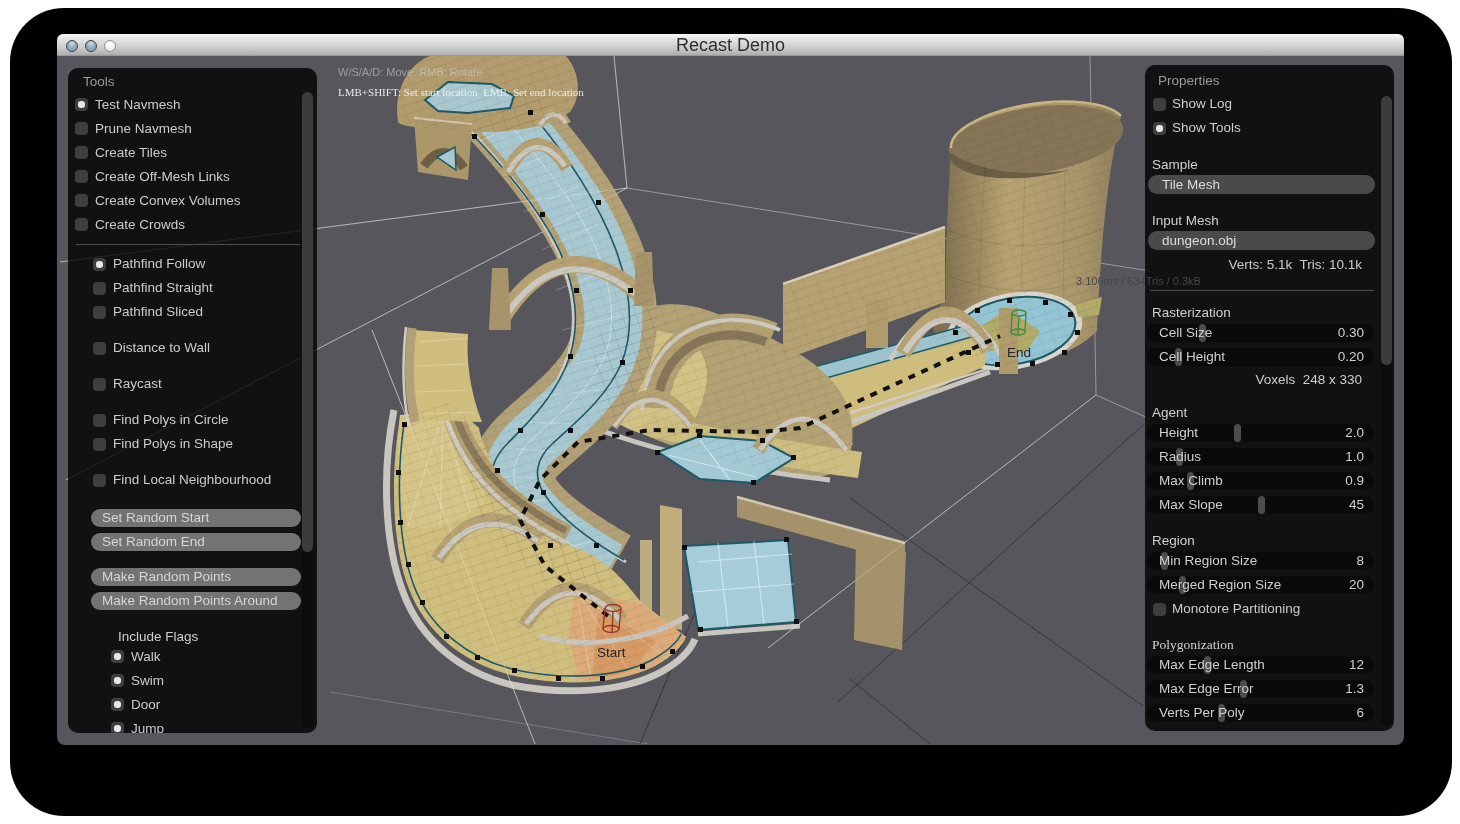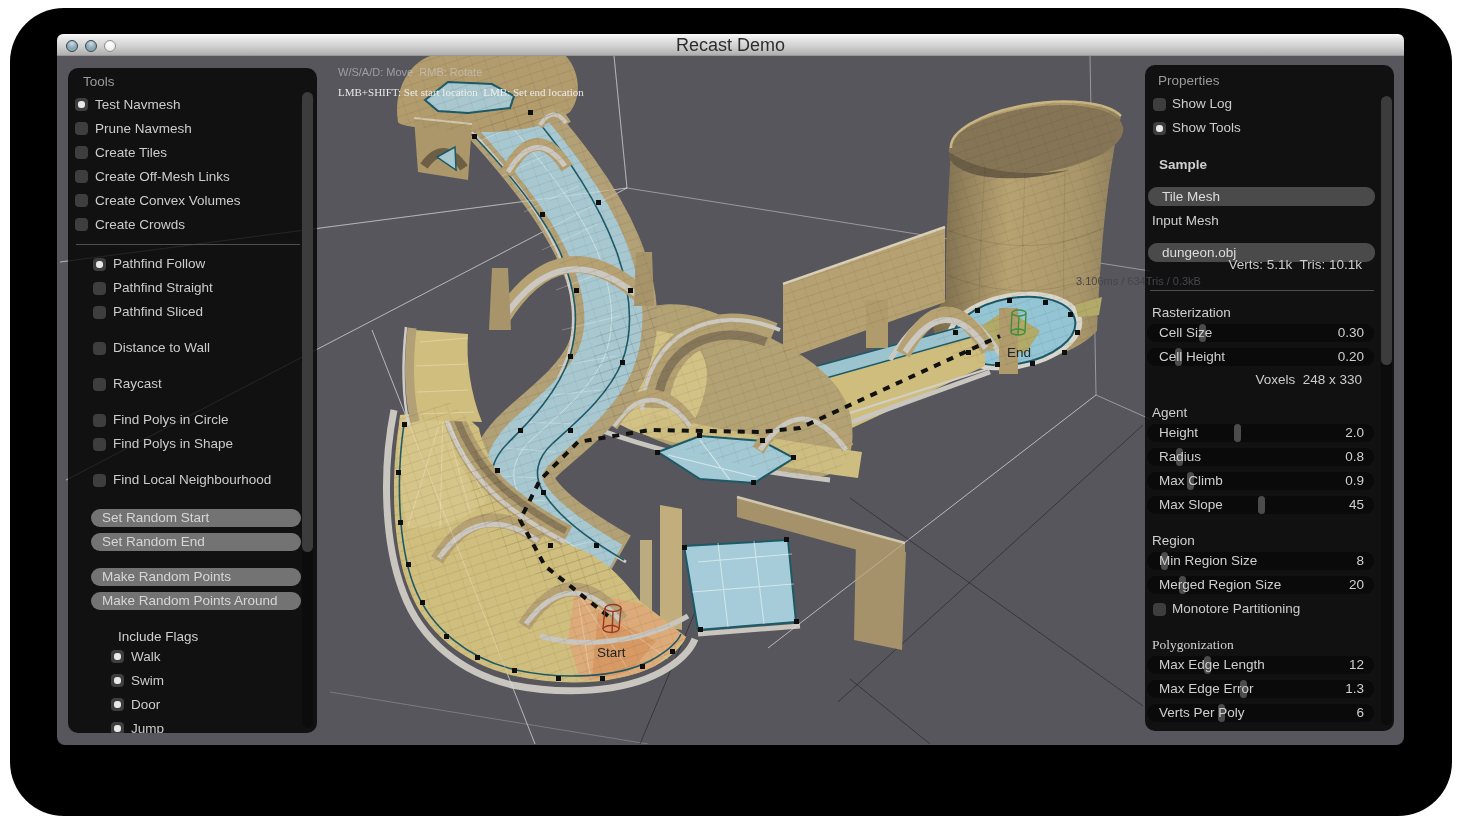--- a/index.html
+++ b/index.html
@@ -15,21 +15,21 @@
   .tlb{background:radial-gradient(circle at 50% 25%,#cfdfe6 0%,#a5bcc8 30%,#8aa4b4 60%,#9db2be 100%);border:1.5px solid #36474f;}
   .tlg{background:radial-gradient(circle at 50% 28%,#ffffff 0%,#f5f5f5 45%,#e2e2e4 100%);border:1.5px solid #8e8e8e;}
   #viewport{position:absolute;left:0;top:22px;width:1347px;height:689px;background:#56565c;}
   
   .panel{position:absolute;background:rgba(0,0,0,0.80);border-radius:10px;color:#c8c8c8;font-size:13.5px;}
   .plabel{position:absolute;color:#9a9a9a;}
   .item{position:absolute;height:14px;line-height:14px;white-space:nowrap;color:#cccccc;}
   .cb{position:absolute;width:13px;height:13px;border-radius:4px;background:#3e3e3e;}
   .cb.on::after{content:"";position:absolute;left:3px;top:3px;width:7px;height:7px;border-radius:3px;background:#e8e8e8;}
   .btn{position:absolute;height:18px;border-radius:9px;background:#737373;color:#d6d6d6;font-size:13.5px;line-height:18px;padding-left:11px;white-space:nowrap;}
-  .bigbtn{position:absolute;height:19px;border-radius:9px;background:#4a4a4a;color:#dcdcdc;font-size:13.5px;line-height:19px;padding-left:14px;white-space:nowrap;margin-top:12px;}
+  .bigbtn{position:absolute;height:19px;border-radius:9px;background:#4a4a4a;color:#dcdcdc;font-size:13.5px;line-height:19px;padding-left:14px;white-space:nowrap;}
   .sep{position:absolute;height:1px;background:#4e4e4e;}
   .slider{position:absolute;height:18px;border-radius:9px;background:#0a0a0a;color:#cfcfcf;font-size:13.5px;line-height:18px;}
   .slider .lab{position:absolute;left:12px;top:0;}
   .slider .val{position:absolute;right:10px;top:0;}
   .knob{position:absolute;width:7px;height:18px;border-radius:3.5px;background:#4c4c4c;top:0px;}
   .shead{position:absolute;color:#d0d0d0;white-space:nowrap;}
   .sbtrack{position:absolute;width:11px;border-radius:5.5px;background:#0c0c0c;}
   .sbthumb{position:absolute;width:11px;border-radius:5.5px;background:#3c3c3c;}
   .ovtext{position:absolute;white-space:nowrap;font-size:11px;}
 </style>
@@ -343,21 +343,21 @@
       <div class="sbtrack" style="left:234px;top:24px;height:636px;"></div>
       <div class="sbthumb" style="left:234px;top:24px;height:460px;"></div>
     </div>
 
   <div class="panel" id="props" style="left: 1088px; top: 31px; width: 249px; height: 666px; overflow: hidden;">
       <div class="plabel" style="left:13px;top:8px;">Properties</div>
       <div class="cb" style="left:8px;top:32.5px;"></div>
       <div class="item" style="left:27px;top:32px;">Show Log</div>
       <div class="cb on" style="left:8px;top:56.5px;"></div>
       <div class="item" style="left:27px;top:56px;">Show Tools</div>
-      <div class="shead" style="left:14px;top:92px;font-weight:bold;">Sample</div>
+      <div class="shead" style="left:7px;top:92px;">Sample</div>
       <div class="bigbtn" style="left:3px;top:110px;width:227px;">Tile Mesh</div>
       <div class="shead" style="left:7px;top:148px;">Input Mesh</div>
       <div class="bigbtn" style="left:3px;top:166px;width:227px;">dungeon.obj</div>
       <div class="item" style="right:32px;top:193px;">Verts: 5.1k&nbsp; Tris: 10.1k</div>
       <div class="sep" style="left:5px;top:225px;width:224px;"></div>
       <div class="shead" style="left:7px;top:240px;">Rasterization</div>
       <div class="slider" style="left:2px;top:259px;width:227px;">
         <span class="knob" style="left:51.5px;"></span>
         <span class="lab">Cell Size</span>
         <span class="val">0.30</span>
@@ -370,21 +370,21 @@
       <div class="item" style="right:32px;top:308px;">Voxels&nbsp; 248 x 330</div>
       <div class="shead" style="left:7px;top:340px;">Agent</div>
       <div class="slider" style="left:2px;top:358.5px;width:227px;">
         <span class="knob" style="left:86.5px;"></span>
         <span class="lab">Height</span>
         <span class="val">2.0</span>
       </div>
       <div class="slider" style="left:2px;top:382.5px;width:227px;">
         <span class="knob" style="left:28.5px;"></span>
         <span class="lab">Radius</span>
-        <span class="val">0.8</span>
+        <span class="val">1.0</span>
       </div>
       <div class="slider" style="left:2px;top:406.5px;width:227px;">
         <span class="knob" style="left:39.5px;"></span>
         <span class="lab">Max Climb</span>
         <span class="val">0.9</span>
       </div>
       <div class="slider" style="left:2px;top:430.5px;width:227px;">
         <span class="knob" style="left:110.5px;"></span>
         <span class="lab">Max Slope</span>
         <span class="val">45</span>

